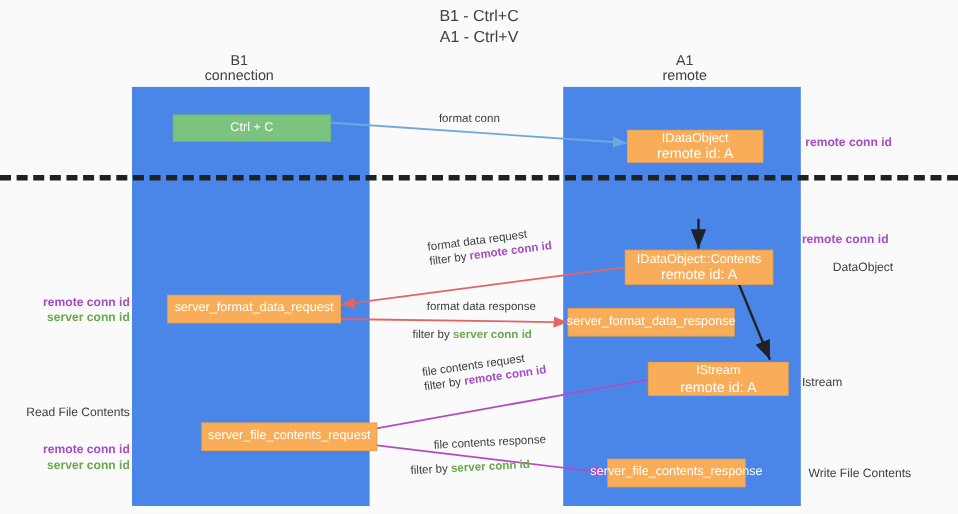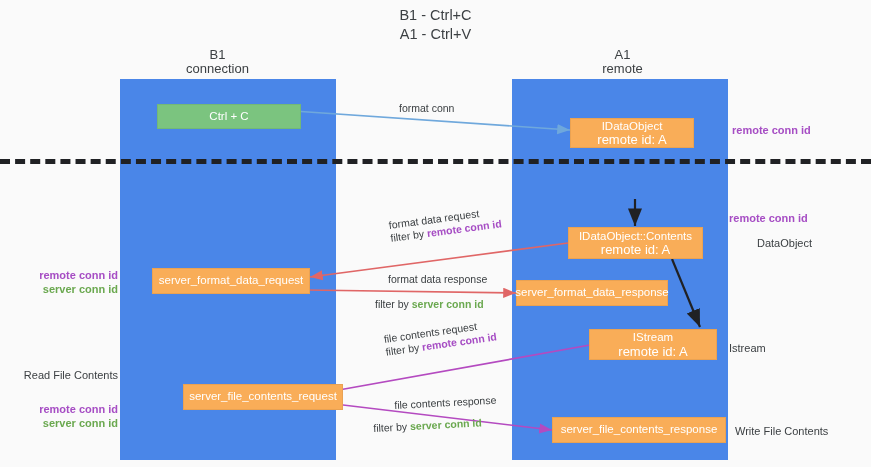--- a/index.html
+++ b/index.html
@@ -170,21 +170,21 @@
 
   <div class="box orange" style="left:589px; top:329px; width:128px; height:31px;">
     <div>IStream</div>
     <div class="l2">remote id: A</div>
   </div>
 
   <div class="box orange" style="left:152px; top:384px; width:160px; height:26px;margin-left:31px;">
     <div>server_file_contents_request</div>
   </div>
 
-  <div class="box orange" style="left:552px; top:417px; width:174px; height:26px;">
+  <div class="box orange" style="left:552px; top:417px; width:126px; height:26px;">
     <div>server_file_contents_response</div>
   </div>
 
   <div class="dash-divider" style="top:159px;"></div>
 
   <div class="arrow-label" style="left:399px; top:102px;">format conn</div>
 
   <div class="arrow-label" style="left:388px; top:219px; transform:rotate(-7.5deg); transform-origin:left top;">
     <div>format data request</div>
     <div><span>filter by </span><b class="c-remote">remote conn id</b></div>

